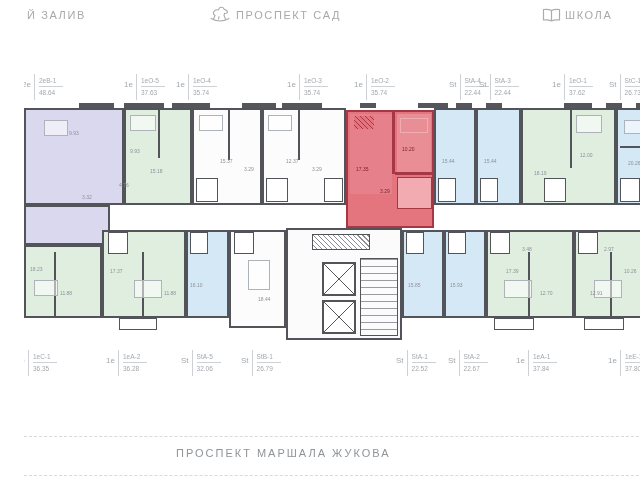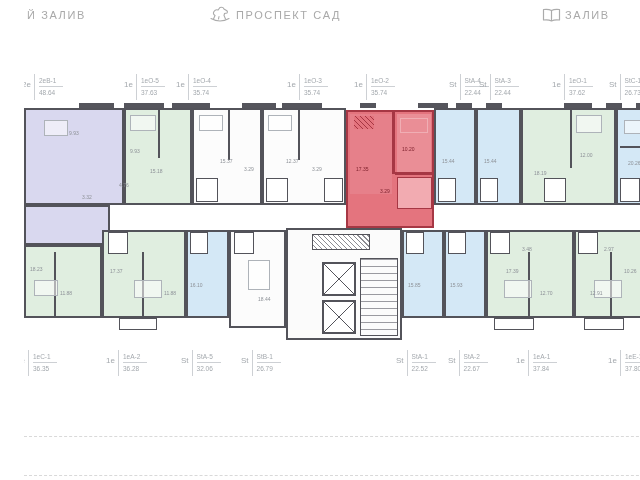--- a/index.html
+++ b/index.html
@@ -49,21 +49,21 @@
       <path d="M9.5 13 L10 10.5"></path>
     </svg>
   </span>
   <span class="ctx" style="left:212px;top:9px;">ПРОСПЕКТ САД</span>
   <span class="ctx-icon" style="left:518px;top:8px;">
     <svg width="19" height="15" viewBox="0 0 19 15" fill="none" stroke="#ababab" stroke-width="1.2" stroke-linejoin="round">
       <path d="M9.5 2.5 Q6.5 0.8 1.5 1.5 V12 Q6.5 11.3 9.5 13 Q12.5 11.3 17.5 12 V1.5 Q12.5 0.8 9.5 2.5 Z"></path>
       <path d="M9.5 2.5 V13"></path>
     </svg>
   </span>
-  <span class="ctx" style="left:541px;top:9px;">ЗАЛИВ</span>
+  <span class="ctx" style="left:541px;top:9px;">ШКОЛА</span>
 
   <div class="unit-label" style="left:-2px;top:74px;">
     <span class="pfx">2е</span>
     <span class="frac">
         <span class="code">2еВ-1</span>
         <span class="area">48.64</span>
       </span>
   </div>
   <div class="unit-label" style="left:100px;top:74px;">
     <span class="pfx">1е</span>
@@ -302,15 +302,16 @@
   <div class="unit-label" style="left:584px;top:350px;">
     <span class="pfx">1е</span>
     <span class="frac">
         <span class="code">1еЕ-1</span>
         <span class="area">37.80</span>
       </span>
   </div>
 
   <span class="compass" style="left:630px;top:420px;">К</span>
   <div class="dashedline" style="top:436px;"></div>
+  <span class="footer-text" style="left:152px;top:447px;">ПРОСПЕКТ МАРШАЛА ЖУКОВА</span>
   <div class="dashedline" style="top:475px;"></div>
 
 </div>
 
 </body></html>

